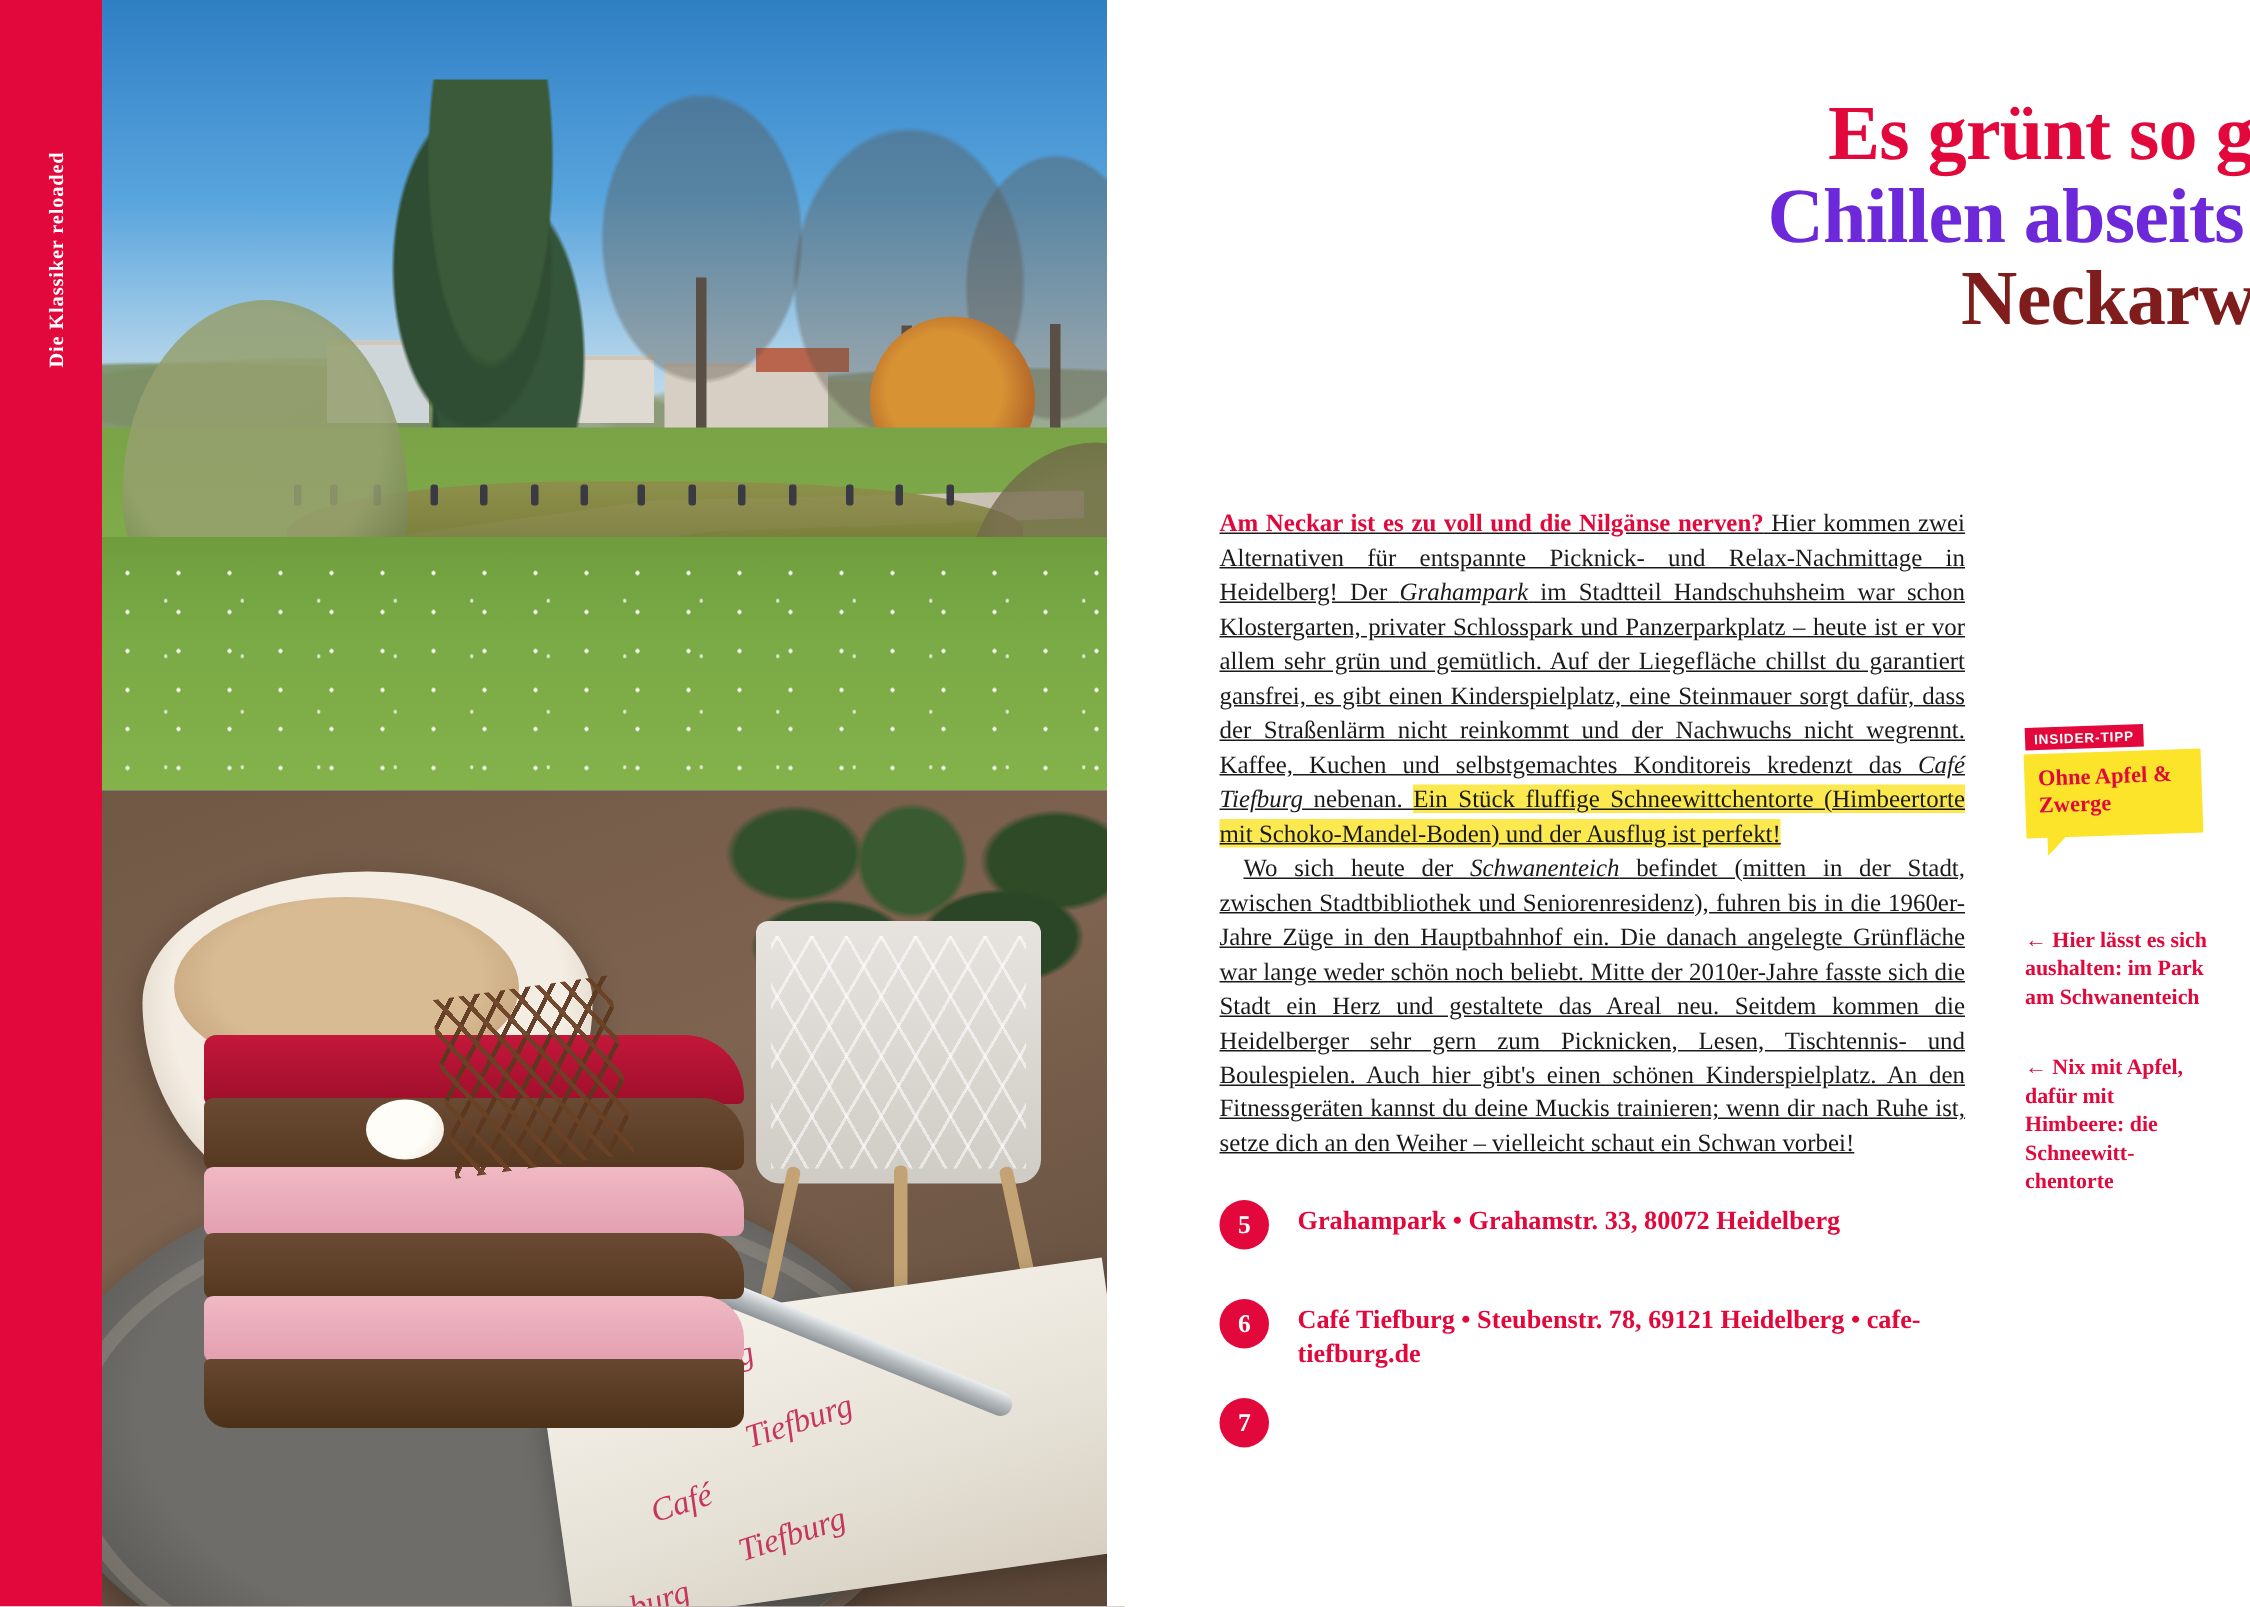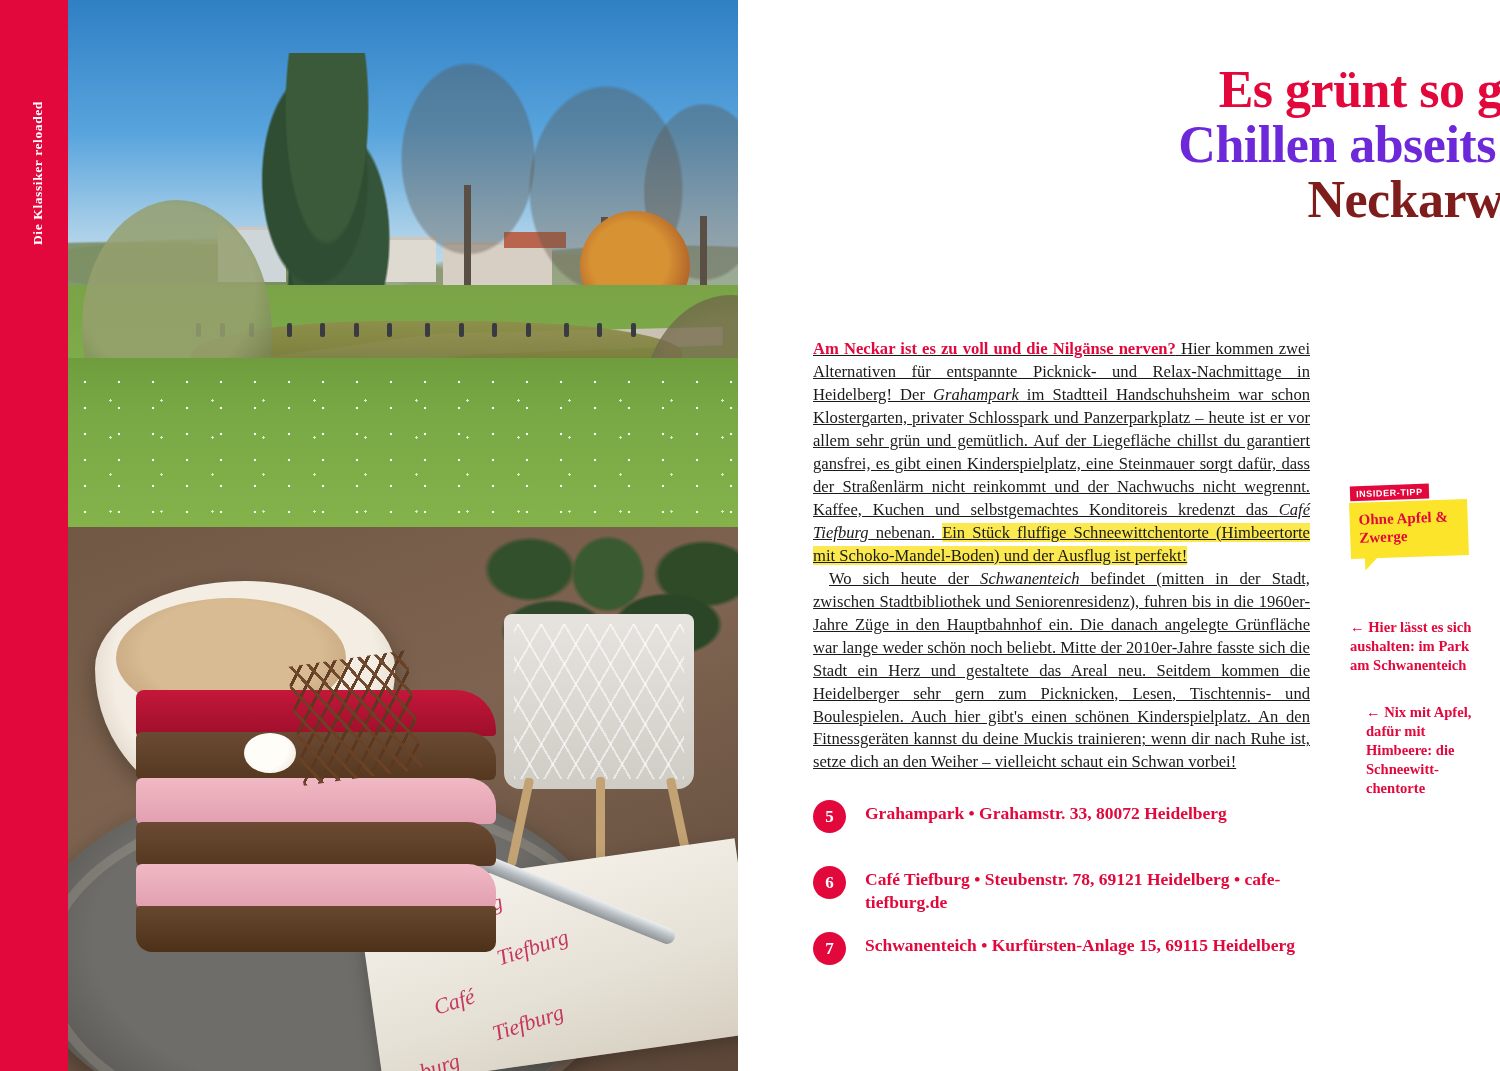--- a/index.html
+++ b/index.html
@@ -418,21 +418,21 @@
     position: absolute;
     left: 612px;
     width: 124px;
     color: #e2083c;
     font-family: "Liberation Serif", serif;
     font-weight: bold;
     font-size: 14.6px;
     line-height: 1.3;
   }
   .caption.c1 { top: 618px; }
-  .caption.c2 { top: 703px; margin-left: 16px; }
+  .caption.c2 { top: 703px; }
 
   .page-num-right {
     position: absolute;
     right: 22px;
     bottom: 30px;
     color: #e2083c;
     font-family: "Liberation Serif", serif;
     font-weight: bold;
     font-size: 19px;
   }
@@ -549,18 +549,17 @@
     <div class="poi">
       <div class="poi-num">5</div>
       <div class="poi-text">Grahampark • Grahamstr. 33, 80072 Heidelberg</div>
     </div>
     <div class="poi">
       <div class="poi-num">6</div>
       <div class="poi-text">Café Tiefburg • Steubenstr. 78, 69121 Heidelberg • cafe-tiefburg.de</div>
     </div>
     <div class="poi">
       <div class="poi-num">7</div>
-      <div class="poi-text">Schwanenteich • Kurfürsten-Anlage 15, 69115 Heidelberg</div>
     </div>
   </div>
 
   <div class="page-num-right">17</div>
 </div>
 
 </body></html>

